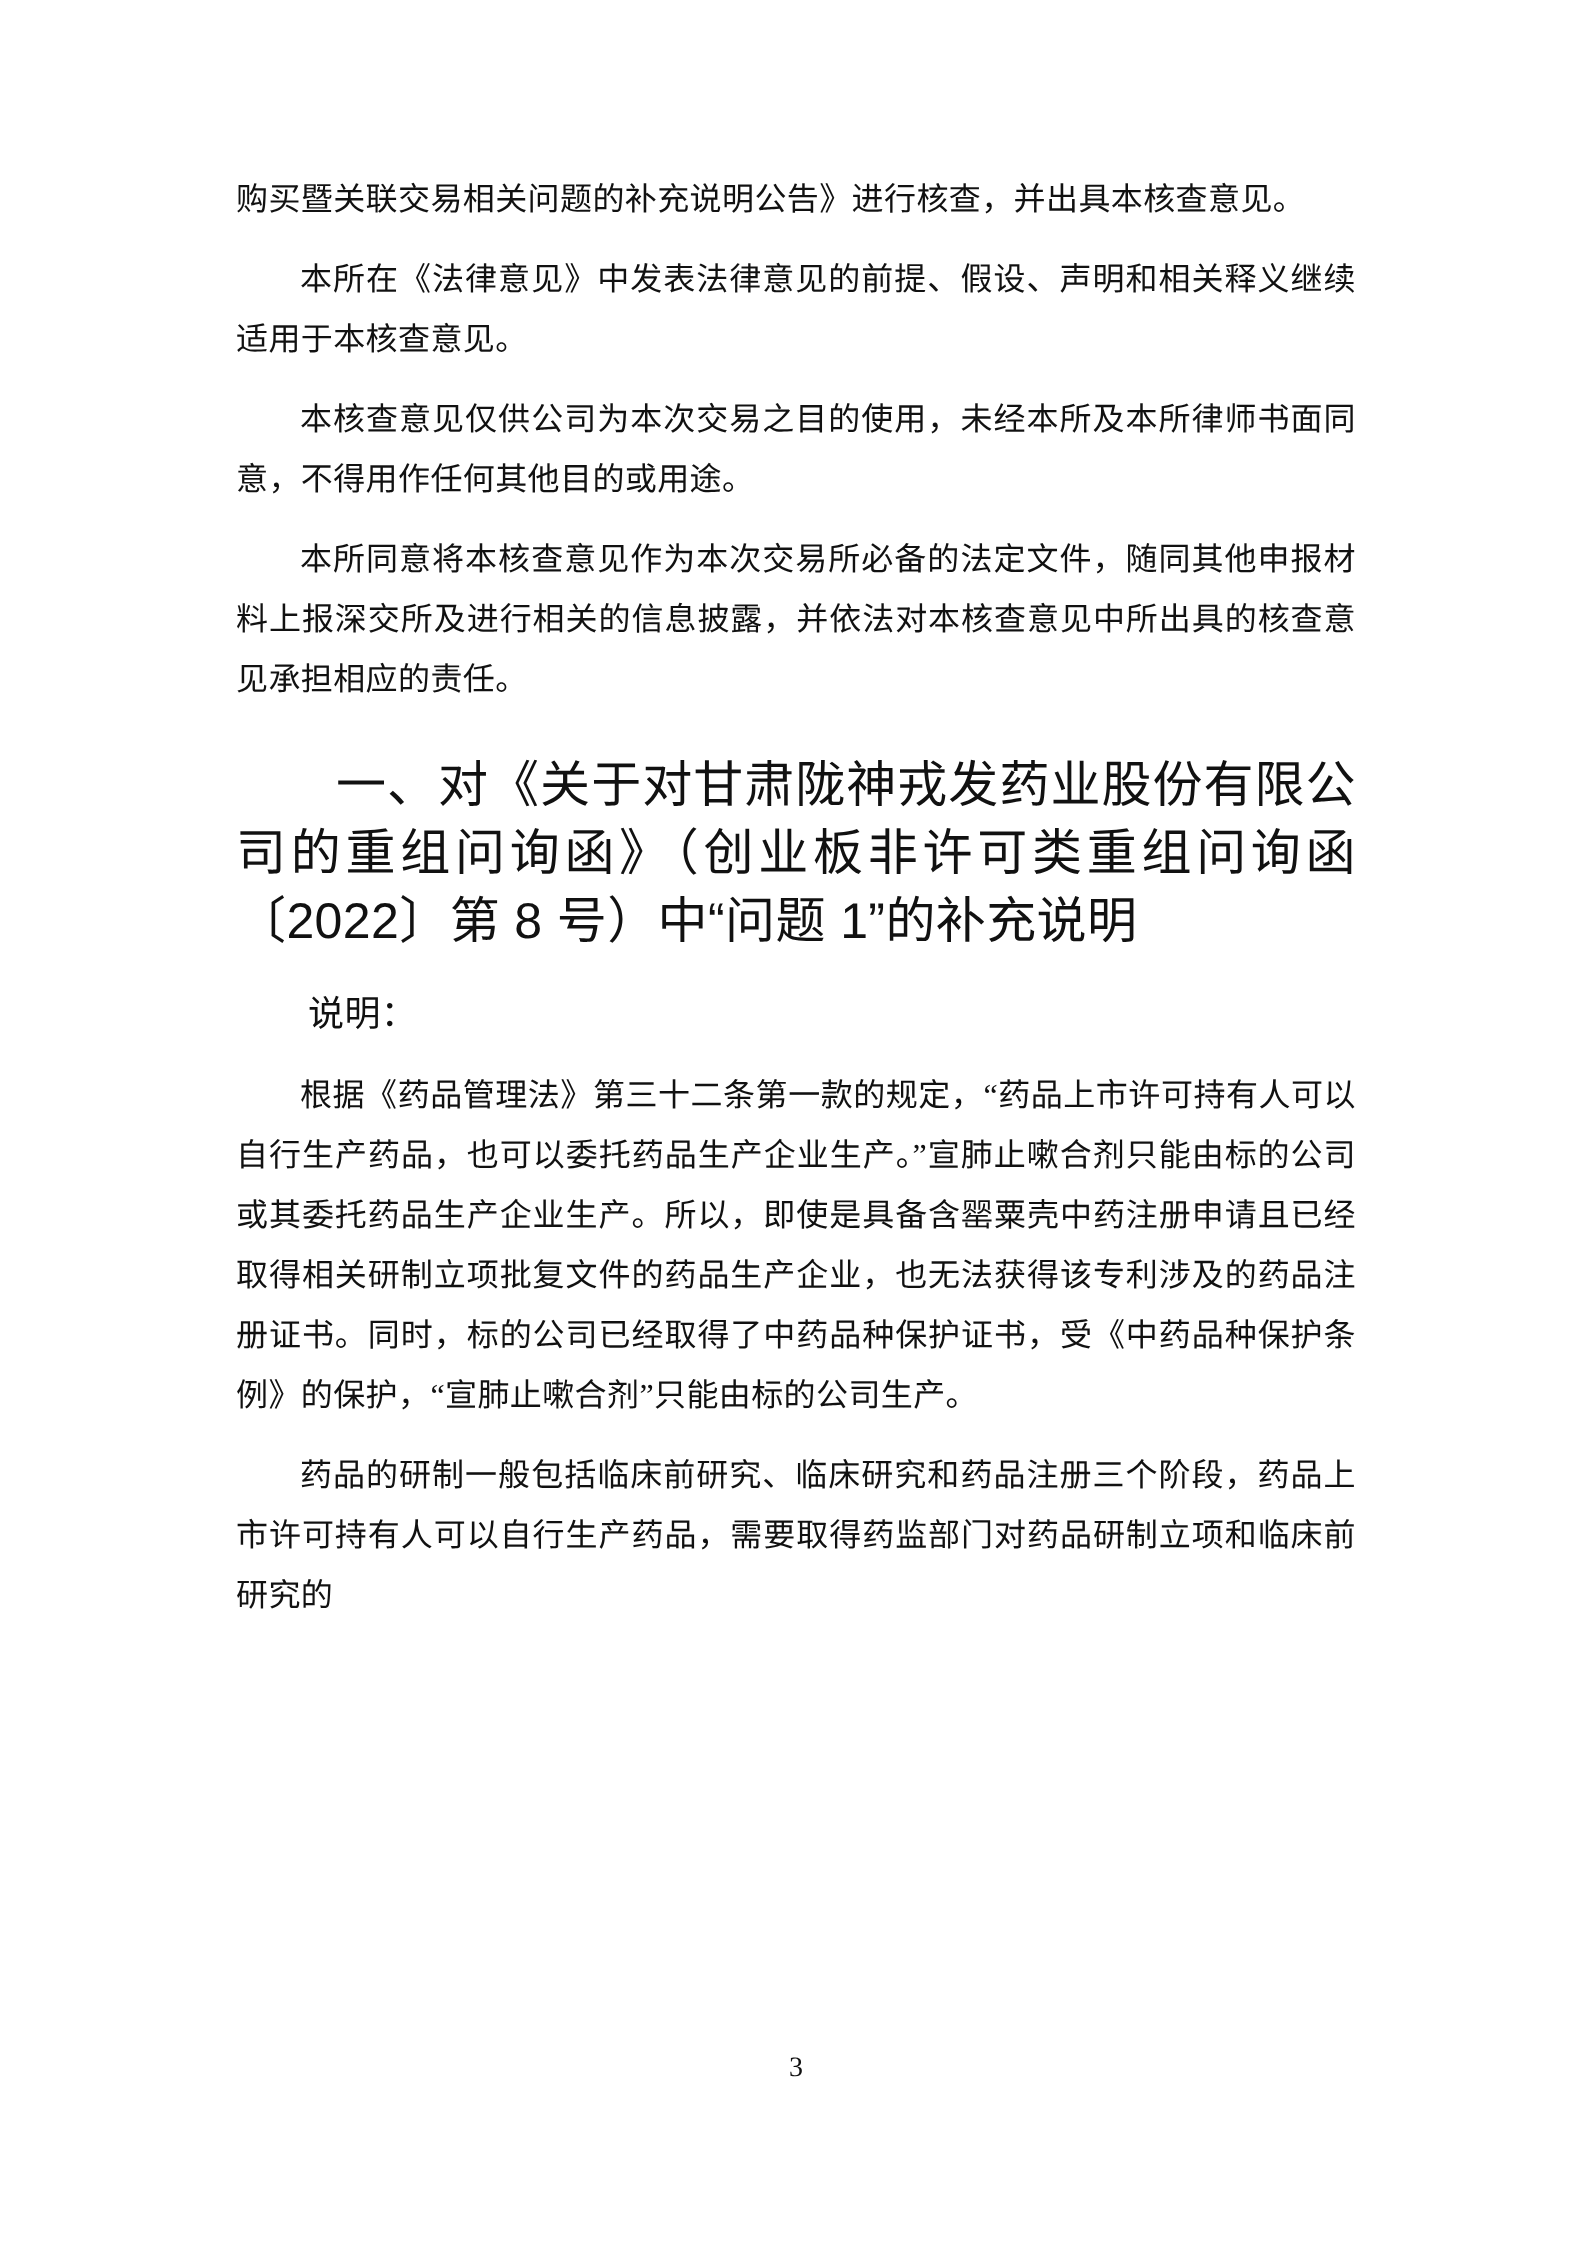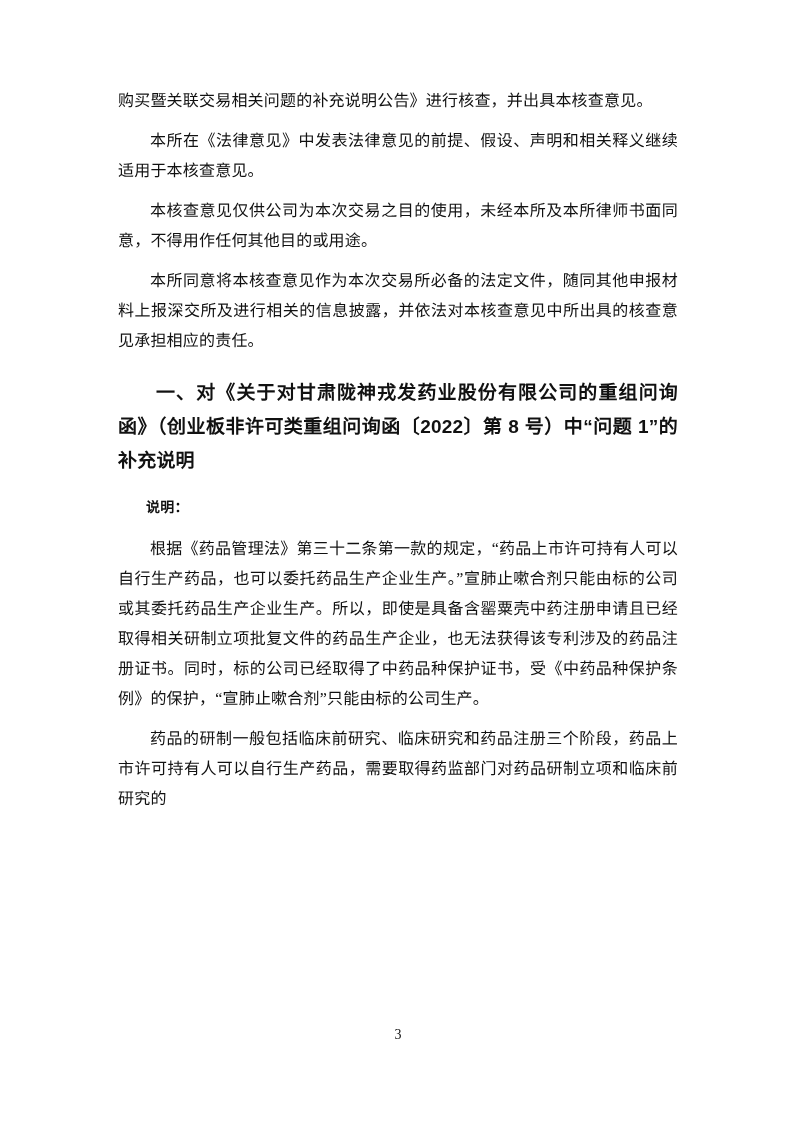--- a/index.html
+++ b/index.html
@@ -36,34 +36,34 @@
     text-justify: inter-ideograph;
     text-indent: 2em;
     margin-bottom: 10px;
     letter-spacing: 0.2px;
   }
   .body-para.continuation {
     text-indent: 0;
   }
   .section-title {
     font-family: "Liberation Sans", "DejaVu Sans", sans-serif;
-    font-weight: bold;
-    font-size: 19px;
+    font-weight: normal;
+    font-size: 25px;
     line-height: 34px;
     text-align: justify;
     text-justify: inter-ideograph;
     text-indent: 2em;
     margin-top: 20px;
     margin-bottom: 14px;
     letter-spacing: 0.2px;
   }
   .subhead {
     font-family: "Liberation Sans", "DejaVu Sans", sans-serif;
-    font-weight: bold;
-    font-size: 14px;
+    font-weight: normal;
+    font-size: 18px;
     line-height: 30px;
     text-align: justify;
     text-justify: inter-ideograph;
     text-indent: 2em;
     margin-top: 14px;
     margin-bottom: 12px;
     letter-spacing: 0.2px;
   }
   .page-footer {
     position: absolute;

